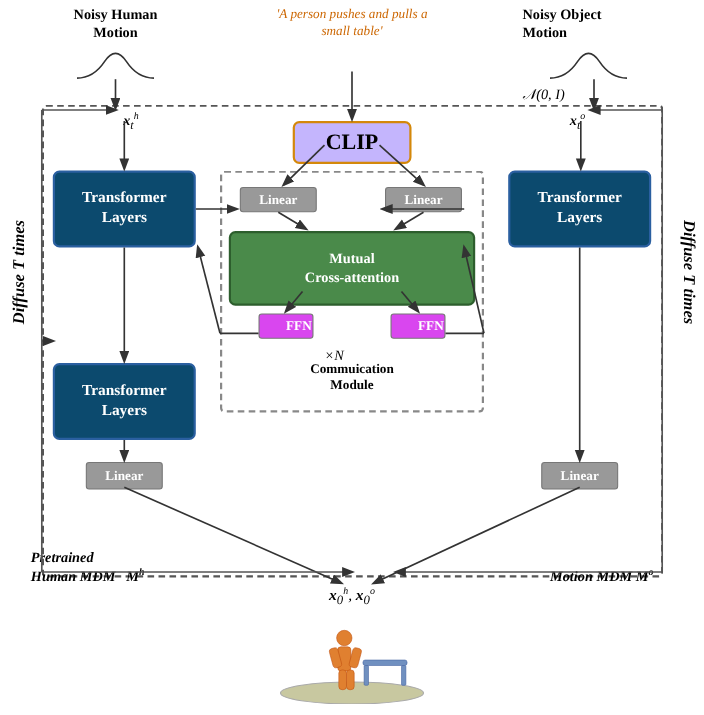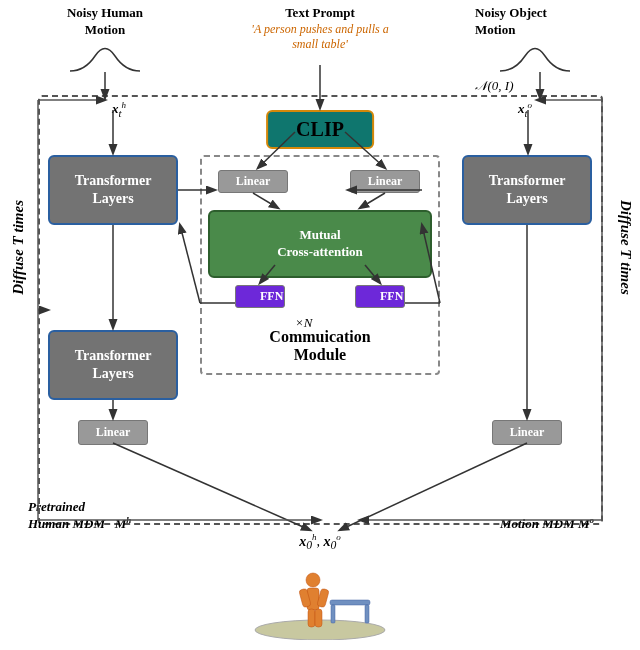--- a/index.html
+++ b/index.html
@@ -102,21 +102,21 @@
       font-style: italic;
       line-height: 1.3;
     }
 
     
     .clip-box {
       position: absolute;
       top: 110px;
       left: 50%;
       transform: translateX(-50%);
-      background: #0f766e;
+      background: #c4b5fd;
       border: 2px solid #d4880a;
       border-radius: 6px;
       padding: 6px 28px;
       font-size: 20px;
       font-weight: bold;
       color: #000;
       white-space: nowrap;
     }
 
     
@@ -131,21 +131,21 @@
       position: absolute;
       top: 100px;
       right: 108px;
       font-size: 13px;
       font-style: italic;
     }
 
     
     .transformer-box {
       position: absolute;
-      background: #737373;
+      background: #0c4a6e;
       border: 2px solid #2a5fa0;
       border-radius: 6px;
       color: #fff;
       font-weight: bold;
       font-size: 14px;
       text-align: center;
       display: flex;
       align-items: center;
       justify-content: center;
       line-height: 1.3;
@@ -219,21 +219,21 @@
       text-align: center;
       display: flex;
       align-items: center;
       justify-content: center;
       line-height: 1.3;
     }
 
     
     .ffn-box {
       position: absolute;
-      background: #6d28d9;
+      background: #d946ef;
       border: 1px solid #777;
       border-radius: 3px;
       color: #fff;
       font-size: 12px;
       font-weight: bold;
       text-align: center;
       padding: 3px 24px;
     }
     .ffn-left {
       top: 285px;
@@ -251,21 +251,21 @@
       position: absolute;
       top: 315px;
       left: 295px;
       font-size: 13px;
       font-style: italic;
     }
     .comm-label {
       position: absolute;
       top: 328px;
       left: 255px;
-      font-size: 16px;
+      font-size: 12px;
       font-weight: bold;
       text-align: center;
       width: 130px;
     }
 
     
     .linear-bottom-left {
       position: absolute;
       top: 420px;
       left: 78px;
@@ -362,21 +362,20 @@
   <div class="diffuse-right">Diffuse T times</div>
 
   <div class="noisy-human">
     <div class="section-title">Noisy Human<br>Motion</div>
     <svg class="bell-svg" width="80" height="35">
       <path d="M5,30 Q20,30 30,15 Q40,0 50,15 Q60,30 75,30" fill="none" stroke="#333" stroke-width="1.5"></path>
     </svg>
   </div>
 
   <div class="text-prompt">
-    <div class="section-title">Text Prompt</div>
     <div class="prompt-text">'A person pushes and pulls a small table'</div>
   </div>
 
   <div class="noisy-object">
     <div class="section-title">Noisy Object<br>Motion</div>
     <svg class="bell-svg" width="80" height="35">
       <path d="M5,30 Q20,30 30,15 Q40,0 50,15 Q60,30 75,30" fill="none" stroke="#333" stroke-width="1.5"></path>
     </svg>
     <div class="normal-text">𝒩(0, <i>I</i>)</div>
   </div>

